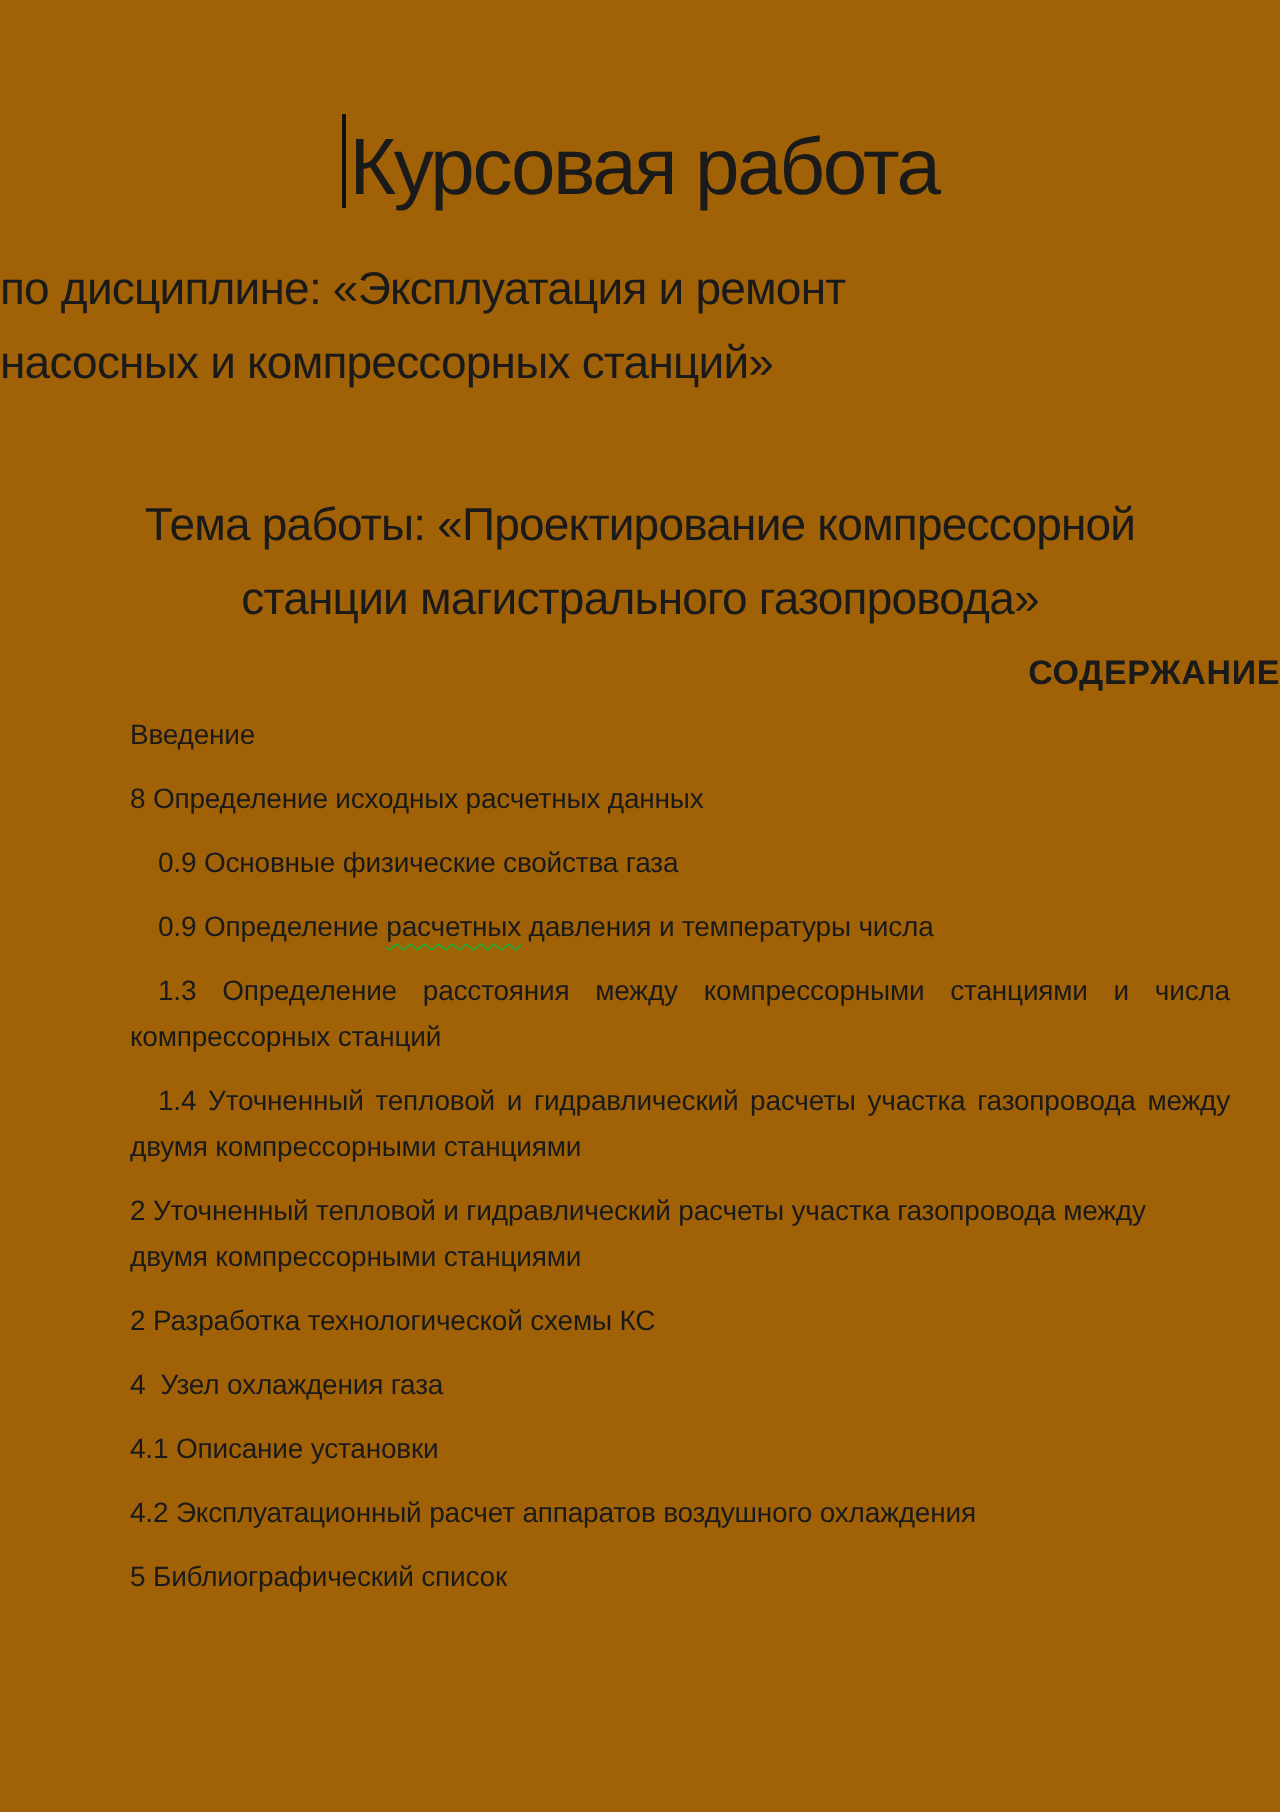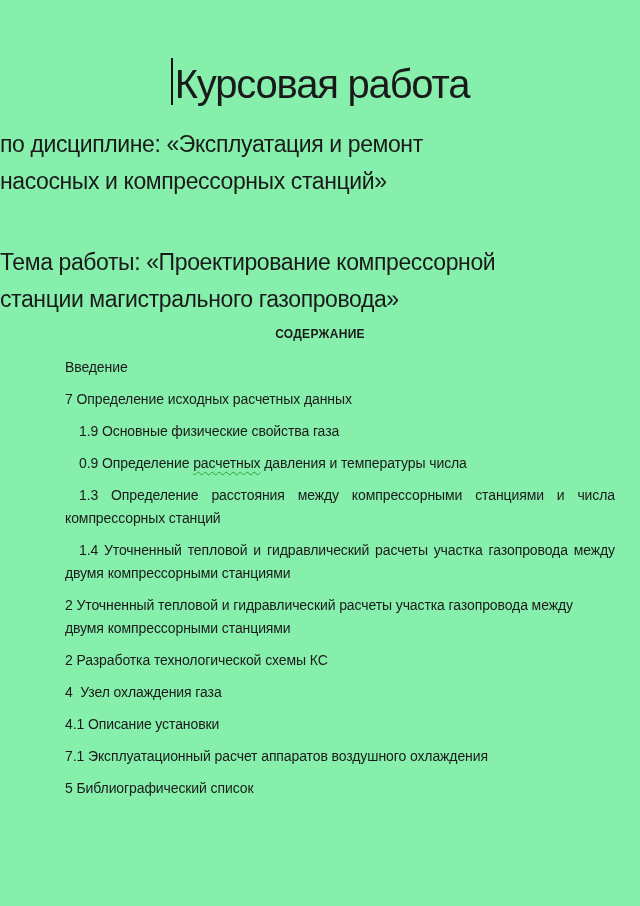--- a/index.html
+++ b/index.html
@@ -4,21 +4,21 @@
 <style>
   html, body {
     margin: 0;
     padding: 0;
     background: #ffffff;
   }
   .page {
     position: relative;
     width: 640px;
     height: 906px;
-    background: #86efac;
+    background: #a16207;
     font-family: "Liberation Sans", sans-serif;
     color: #1a1a1a;
     overflow: hidden;
   }
 
   
   .title {
     position: absolute;
     top: 56px;
     left: 0;
@@ -49,33 +49,34 @@
     text-align: left;
     font-size: 23px;
     letter-spacing: -0.4px;
     line-height: 37px;
   }
   .theme {
     position: absolute;
     top: 244px;
     left: 0;
     right: 0;
+    text-align: center;
     font-size: 23px;
     letter-spacing: -0.4px;
     line-height: 37px;
   }
 
   
   .contents-heading {
     position: absolute;
     top: 327px;
     left: 0;
     right: 0;
-    text-align: center;
-    font-size: 12px;
+    text-align: right;
+    font-size: 17px;
     font-weight: 700;
     letter-spacing: 0.3px;
   }
 
   
   .toc {
     position: absolute;
     top: 356px;
     left: 65px;
     width: 550px;
@@ -116,26 +117,26 @@
 
   <div class="theme">
     <div>Тема работы: «Проектирование компрессорной</div>
     <div>станции магистрального газопровода»</div>
   </div>
 
   <div class="contents-heading">СОДЕРЖАНИЕ</div>
 
   <div class="toc">
     <p>Введение</p>
-    <p>7 Определение исходных расчетных данных</p>
-    <p class="ind">1.9 Основные физические свойства газа</p>
+    <p>8 Определение исходных расчетных данных</p>
+    <p class="ind">0.9 Основные физические свойства газа</p>
     <p class="ind"><span>0.9 Определение </span><span class="squiggle">расчетных</span><span> давления и температуры числа</span></p>
     <p class="ind just">1.3 Определение расстояния между компрессорными станциями и числа компрессорных станций</p>
     <p class="ind just">1.4 Уточненный тепловой и гидравлический расчеты участка газопровода между двумя компрессорными станциями</p>
     <p>2 Уточненный тепловой и гидравлический расчеты участка газопровода между двумя компрессорными станциями</p>
     <p>2 Разработка технологической схемы КС</p>
     <p>4&nbsp; Узел охлаждения газа</p>
     <p>4.1 Описание установки</p>
-    <p>7.1 Эксплуатационный расчет аппаратов воздушного охлаждения</p>
+    <p>4.2 Эксплуатационный расчет аппаратов воздушного охлаждения</p>
     <p>5 Библиографический список</p>
   </div>
 
 </div>
 
 </body></html>

